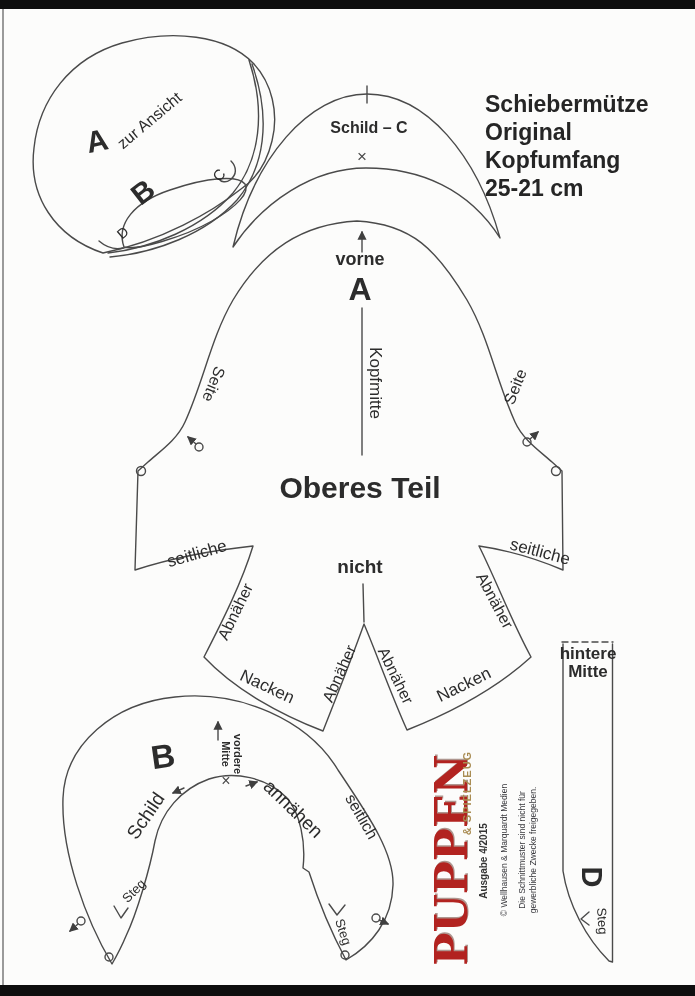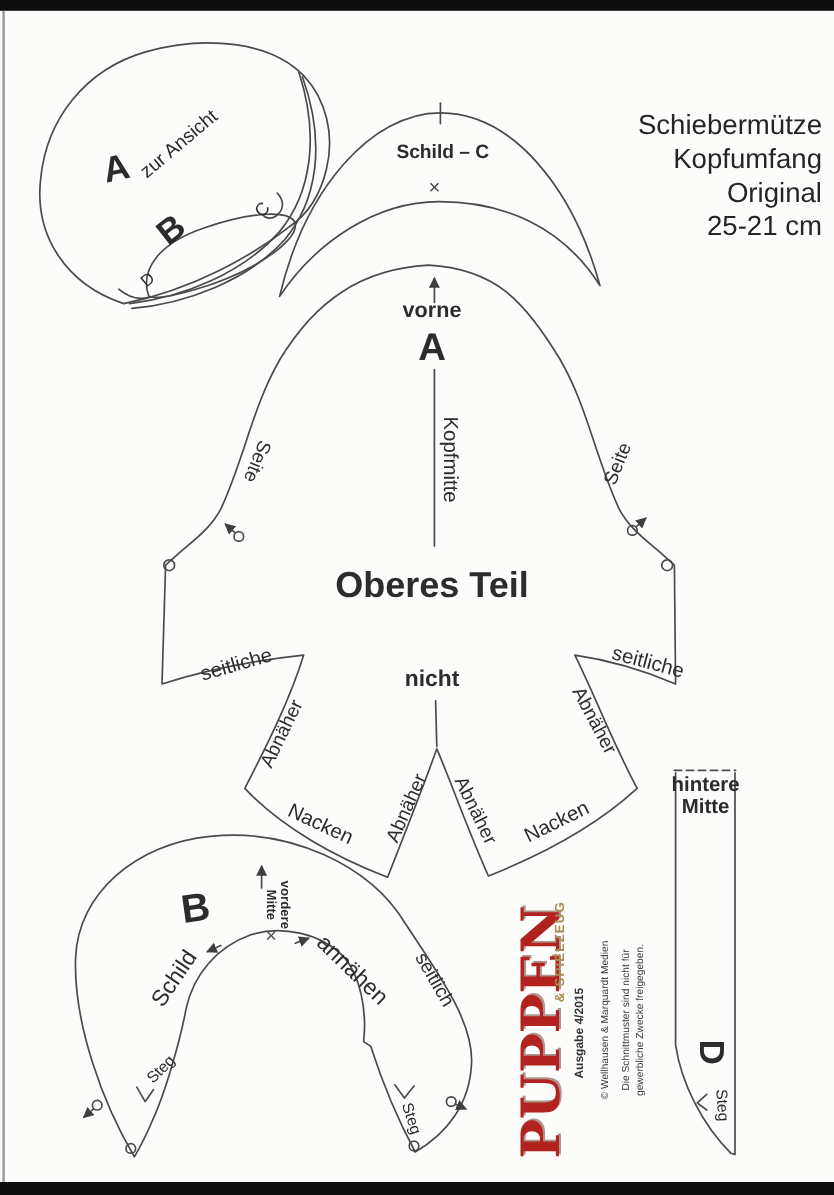--- a/index.html
+++ b/index.html
@@ -6,22 +6,22 @@
   .stage{position:relative;width:695px;height:996px;background:#fcfcfb;overflow:hidden;
          font-family:"Liberation Sans", sans-serif;color:#272727;}
   .bar{position:absolute;left:0;width:695px;background:#0e0e0e;}
   .leftline{position:absolute;background:#9a9a9a;}
   svg{position:absolute;left:0;top:0;}
   .lbl{position:absolute;white-space:nowrap;transform:translate(-50%,-50%);
        color:#2c2c2c;line-height:1.05;}
   .c{text-align:center;}
   .b{font-weight:bold;}
   .sb{font-weight:600;}
-  .title{position:absolute;left:485px;top:90px;width:200px;text-align:right;
-         font-size:23px;font-weight:normal;line-height:28px;color:#252525;}
+  .title{position:absolute;left:485px;top:90px;width:200px;text-align:left;
+         font-size:23px;font-weight:bold;line-height:28px;color:#252525;}
   .logo{font-family:"DejaVu Serif", serif;font-weight:bold;
         text-shadow:1.5px 1.5px 0 rgba(96,48,36,0.5);letter-spacing:0px;}
 </style>
 </head>
 <body>
 
 <div class="stage">
 
   <svg width="695" height="996" viewBox="0 0 695 996">
     <defs>
@@ -82,22 +82,22 @@
   </svg>
 
   <div class="lbl sb" style="left:97px;top:141px;font-size:30px;transform:translate(-50%,-50%) rotate(-12deg);">A</div>
   <div class="lbl" style="left:150px;top:121px;font-size:16px;transform:translate(-50%,-50%) rotate(-40deg);">zur Ansicht</div>
   <div class="lbl sb" style="left:143px;top:192px;font-size:29px;transform:translate(-50%,-50%) rotate(-38deg);">B</div>
   <div class="lbl" style="left:219px;top:175px;font-size:15px;transform:translate(-50%,-50%) rotate(-48deg);">C</div>
   <div class="lbl" style="left:123px;top:233px;font-size:14px;transform:translate(-50%,-50%) rotate(-40deg);">D</div>
 
   <div class="title">
     <div>Schiebermütze</div>
+    <div>Original</div>
     <div>Kopfumfang</div>
-    <div>Original</div>
     <div>25-21 cm</div>
   </div>
 
   <div class="lbl sb" style="left:369px;top:128px;font-size:16px;">Schild – C</div>
   <div class="lbl" style="left:362px;top:157px;font-size:17px;color:#4a4a4a;">×</div>
 
   <div class="lbl b" style="left:360px;top:259px;font-size:18px;">vorne</div>
   <div class="lbl sb" style="left:360px;top:290px;font-size:32px;">A</div>
   <div class="lbl" style="left:375px;top:383px;font-size:17px;transform:translate(-50%,-50%) rotate(90deg);">Kopfmitte</div>
   <div class="lbl b" style="left:360px;top:488px;font-size:30px;">Oberes Teil</div>

